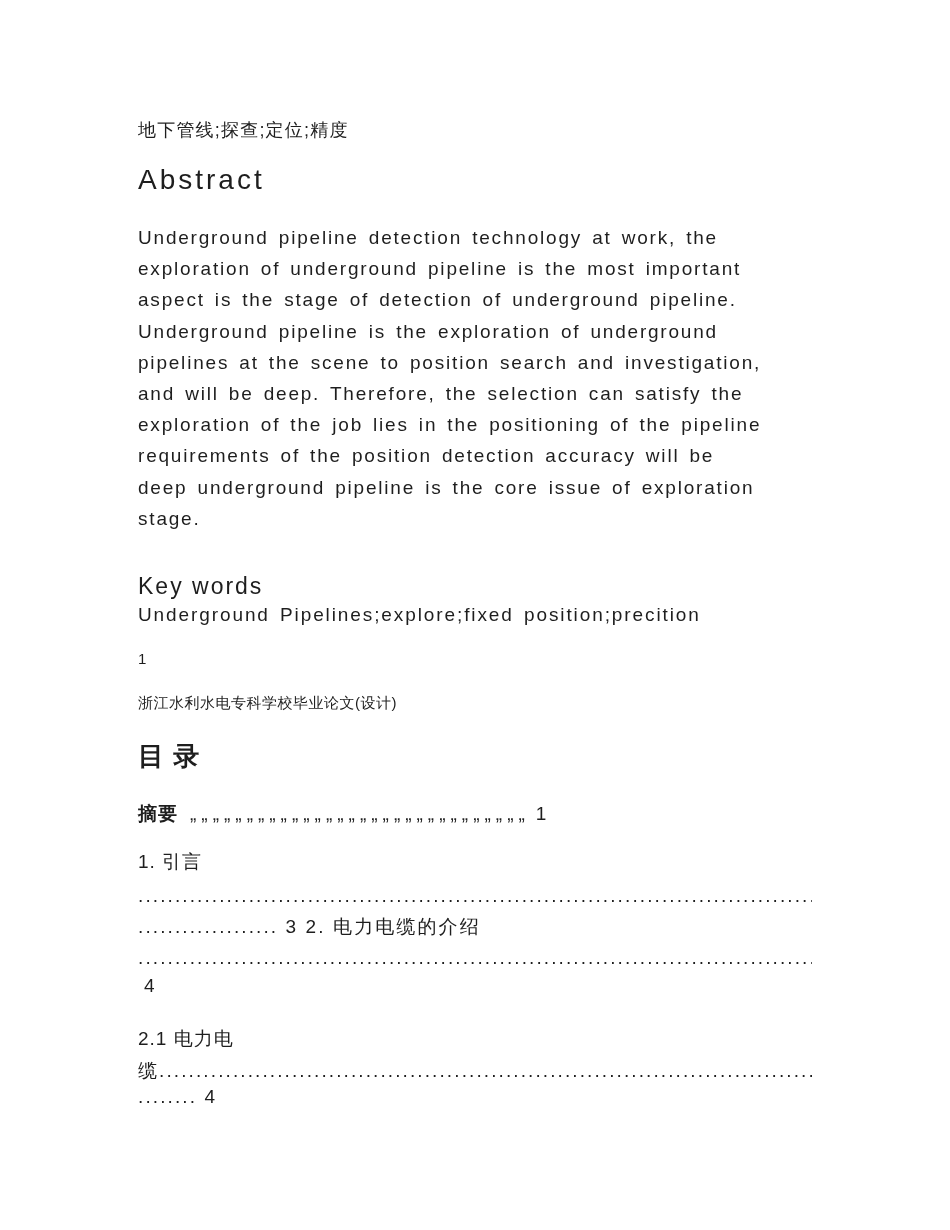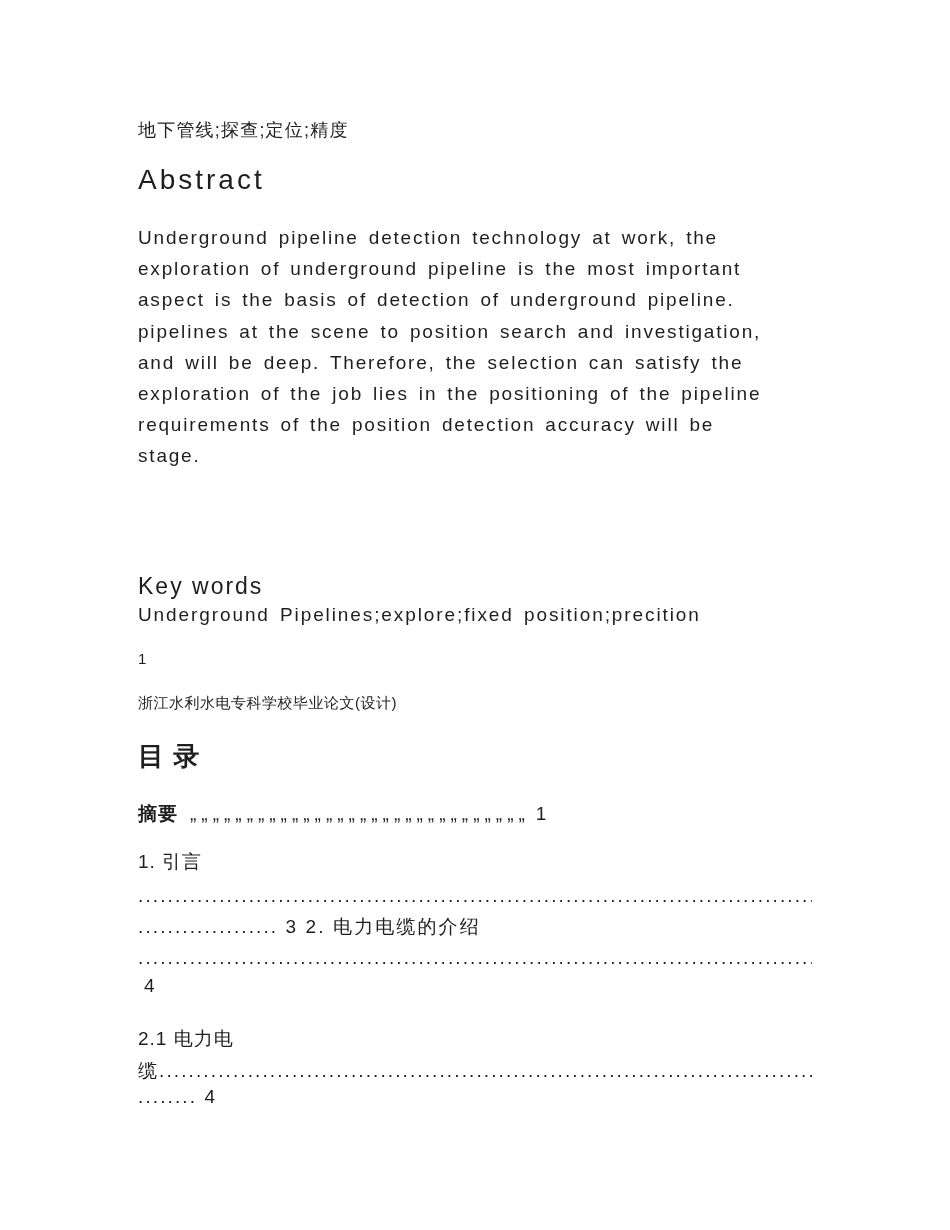--- a/index.html
+++ b/index.html
@@ -41,25 +41,27 @@
 </head>
 <body>
 
 <div class="abs kw-cn">地下管线;探查;定位;精度</div>
 
 <h1 class="abs h-abstract">Abstract</h1>
 
 <div class="abs abstract-body">
   <div>Underground pipeline detection technology at work, the</div>
   <div>exploration of underground pipeline is the most important</div>
-  <div>aspect is the basis of detection of underground pipeline.</div>
+  <div>aspect is the stage of detection of underground pipeline.</div>
+  <div>Underground pipeline is the exploration of underground</div>
   <div>pipelines at the scene to position search and investigation,</div>
   <div>and will be deep. Therefore, the selection can satisfy the</div>
   <div>exploration of the job lies in the positioning of the pipeline</div>
   <div>requirements of the position detection accuracy will be</div>
+  <div>deep underground pipeline is the core issue of exploration</div>
   <div>stage.</div>
 </div>
 
 <h2 class="abs h-keywords">Key words</h2>
 
 <div class="abs kw-en">Underground Pipelines;explore;fixed position;precition</div>
 
 <div class="abs pagenum">1</div>
 
 <div class="abs school">浙江水利水电专科学校毕业论文(设计)</div>

